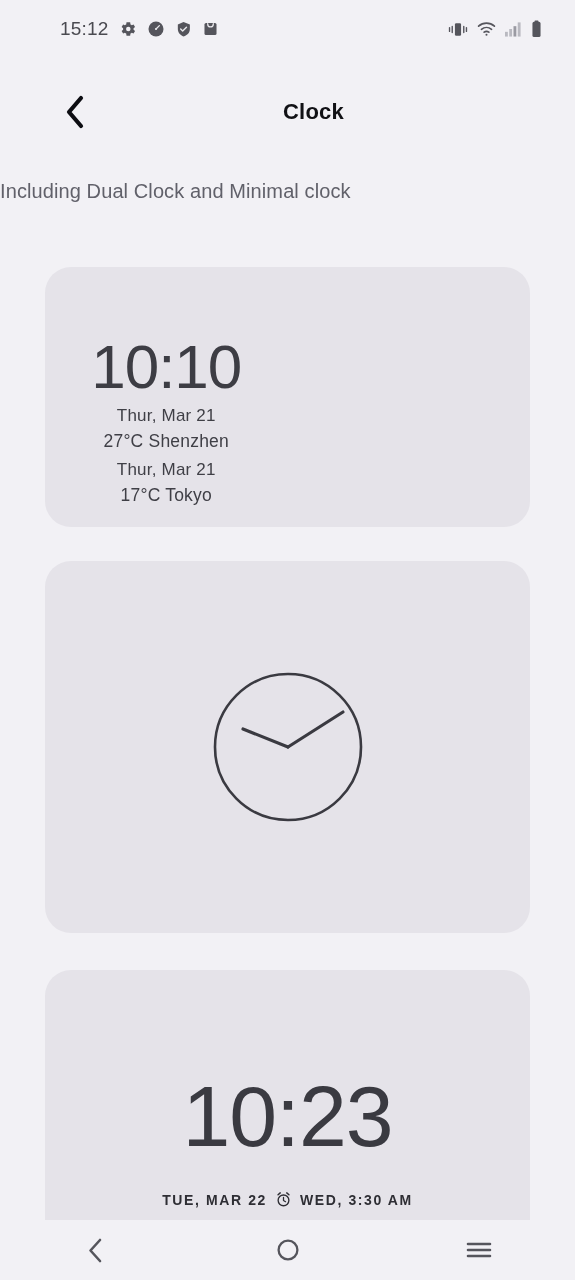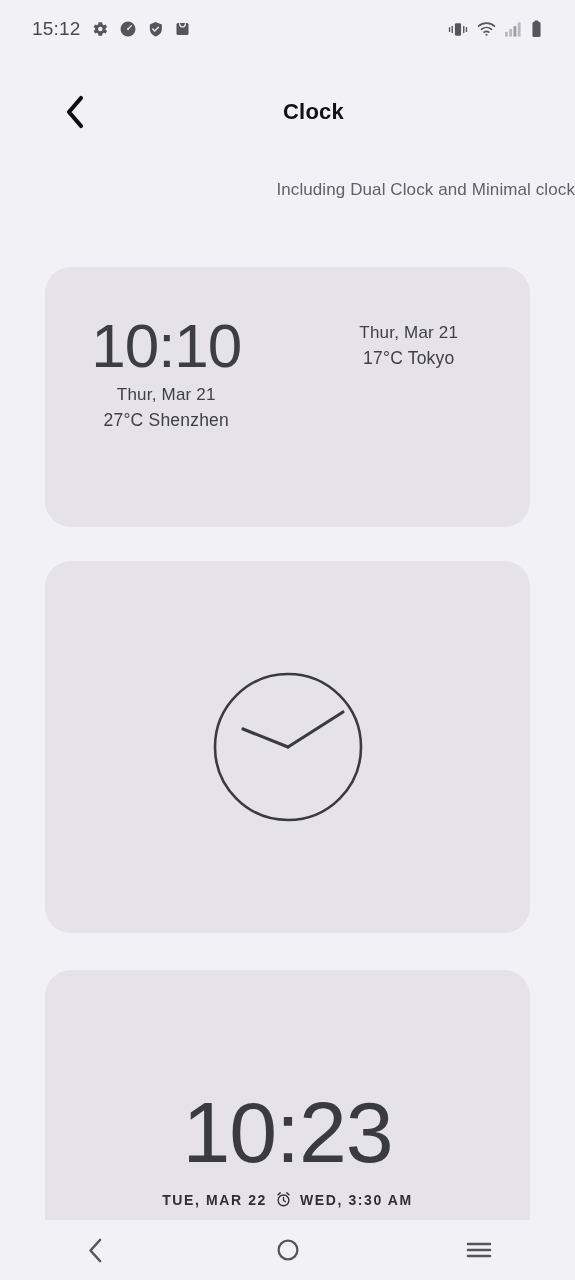--- a/index.html
+++ b/index.html
@@ -8,21 +8,21 @@
     background:#f2f1f5;
     font-family:"Liberation Sans", sans-serif;
     overflow:hidden;
   }
   body { position:relative; }
 
   
   .statusbar{
     position:absolute; top:0; left:0; width:568px; height:58px;
     display:flex; align-items:center; justify-content:space-between;
-    padding:0 26px 0 32px;
+    padding:0 26px 0 60px;
   }
   .sb-left{ display:flex; align-items:center; gap:10px; }
   .sb-clock{ font-size:19px; color:#4a4a50; letter-spacing:.2px; }
   .sb-right{ display:flex; align-items:center; gap:9px; }
   .sb-ico{ display:block; }
 
   
   .header{
     position:absolute; top:86px; left:0; width:575px; height:56px;margin-left:26px;
   }
@@ -31,55 +31,56 @@
     display:flex; align-items:center; justify-content:center; cursor:pointer;
   }
   .page-title{
     position:absolute; left:0; top:0; width:575px; height:52px;
     display:flex; align-items:center; justify-content:center;
     font-size:22px; font-weight:bold; color:#111115; letter-spacing:.2px;
   }
 
   .subtitle{
     position:absolute; top:180px; left:0; width:575px;
-    text-align:right; font-size:17px; color:#61616a; letter-spacing:.1px;
+    text-align:left; font-size:20px; color:#61616a; letter-spacing:.1px;
   }
 
   
   .card{
     position:absolute; left:45px; width:485px;
     background:#e5e3e9; border-radius:26px;
   }
   #card-dual  { top:267px;  height:260px; }
   #card-analog{ top:561px;  height:372px; }
   #card-min   { top:970px;  height:250px; border-bottom-left-radius:0; border-bottom-right-radius:0;}
 
   
   .dual{
     display:flex; width:100%; height:100%;
-    align-items:flex-start; justify-content:center; padding-top:48px;
+    align-items:flex-start; justify-content:center; padding-top:48px;flex-direction:column;
   }
   .dual-col{ width:50%; text-align:center; }
   .dual-time{
     font-size:62px; font-weight:300; color:#3d3d44;
     line-height:1; letter-spacing:-1px;
   }
   .dual-date{ margin-top:8px; font-size:17px; color:#3f3f46; letter-spacing:.2px;}
   .dual-wx  { margin-top:5px;  font-size:17.5px; color:#3f3f46; letter-spacing:.2px;}
 
   
   .analog-wrap{
     width:100%; height:100%; display:flex; align-items:center; justify-content:center;
   }
 
   
   .minimal{
     width:100%; height:100%;
     display:flex; flex-direction:column; align-items:center; justify-content:flex-end;
     padding-bottom:12px;
+    gap:16px;
   }
   .min-time{
     font-size:86px; font-weight:300; color:#3a3a41; line-height:1; letter-spacing:-1px;
   }
   .min-sub{
     margin-top:16px; font-size:14px; font-weight:bold; color:#2e2e34;
     letter-spacing:1.6px; display:flex; align-items:center; gap:8px;
   }
 
   

